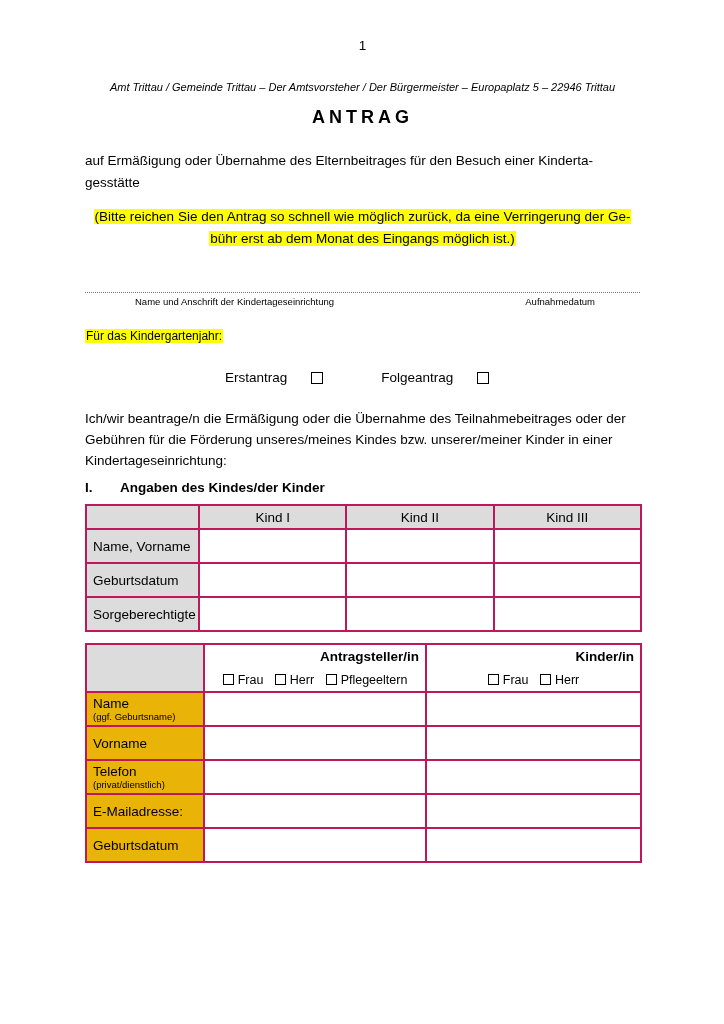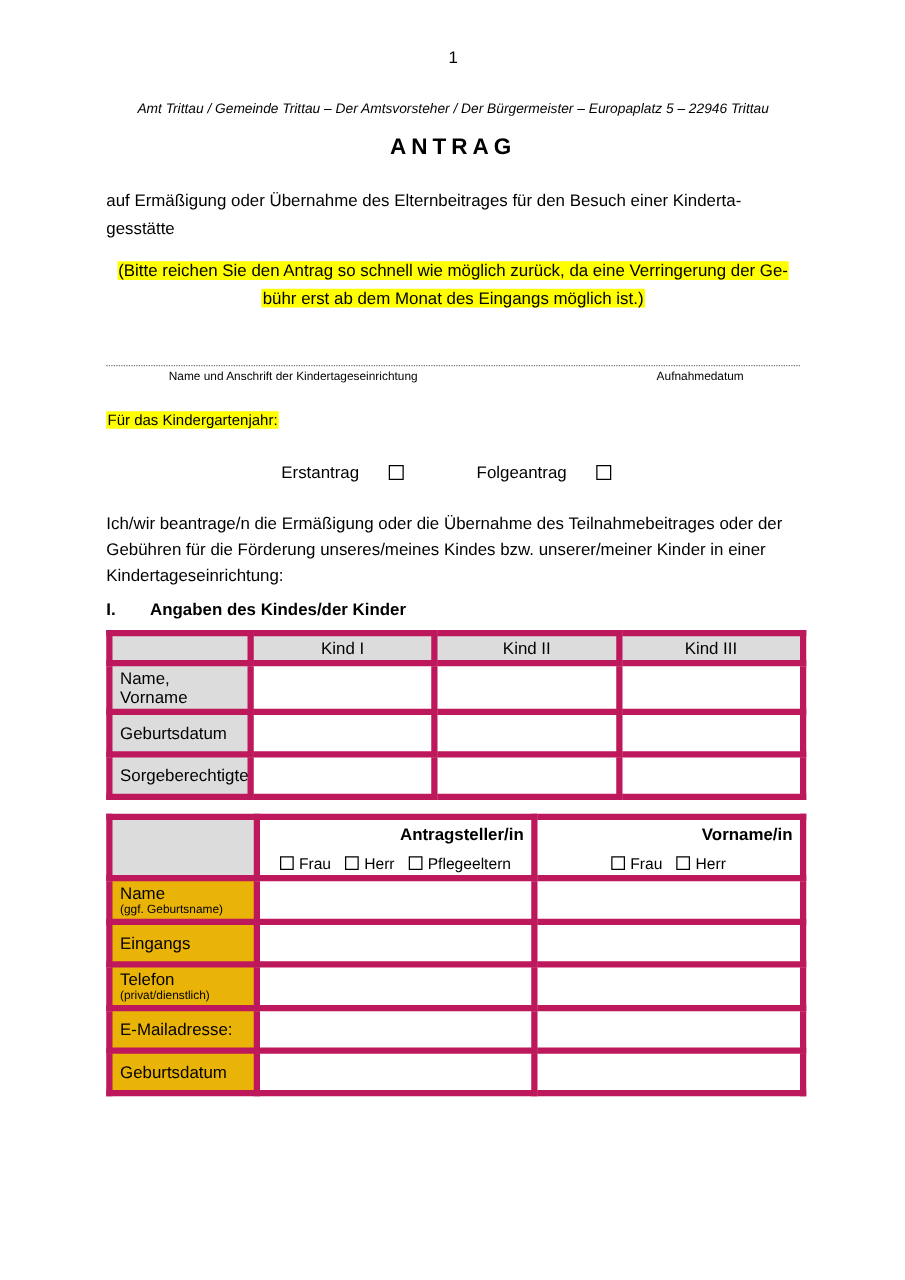--- a/index.html
+++ b/index.html
@@ -25,21 +25,21 @@
   .app-type{ margin-top:24px; font-size:13.5px; line-height:16px; padding-left:140px; display:flex; align-items:center; }
   .cb{ display:inline-block; width:12px; height:12px; border:1px solid #000; background:#fff; box-sizing:border-box; vertical-align:-1px; }
   .app-type .cb{ margin-left:24px; }
   .gap-big{ width:58px; }
   .intro{ margin:22px 0 0 0; font-size:13.5px; line-height:21px; }
   .sec-heading{ font-weight:bold; font-size:13.5px; line-height:17px; display:flex; }
   .sec-heading .numeral{ width:35px; flex:0 0 35px; }
   .sec1{ margin-top:8px; }
   .sec2{ margin-top:28px; }
   table{ border-collapse:collapse; table-layout:fixed; }
-  td,th{ border:5px solid #be185d; font-size:13.5px; font-weight:normal; text-align:left; padding:2px 6px; vertical-align:middle; box-sizing:border-box; }
+  td,th{ border:2px solid #be185d; font-size:13.5px; font-weight:normal; text-align:left; padding:2px 6px; vertical-align:middle; box-sizing:border-box; }
   .t1{ margin-top:8px; width:555px; }
   .t1 col.c-lbl{ width:113px; } .t1 col.c-k{ width:147.3px; }
   .t1 .hdr td{ background:#dcdcdc; text-align:center; height:24px; padding:1px 4px; }
   .t1 .lbl{ background:#dcdcdc; }
   .t1 .data-row td{ height:34px; }
   .t2{ margin-top:11px; width:555px; }
   .t2 col.c-lbl{ width:118px; } .t2 col.c-a{ width:222px; } .t2 col.c-p{ width:215px; }
   .t2 .hdr td{ height:48px; text-align:center; vertical-align:top; padding-top:4px; }
   .t2 .hdr .corner{ background:#dcdcdc; }
   .t2 .hdr .col-title{ font-weight:bold;text-align:right; }
@@ -147,37 +147,37 @@
       <td class="corner"></td>
       <td>
         <div class="col-title">Antragsteller/in</div>
         <div class="opts">
           <span class="cb"></span><span>Frau</span>
           <span class="cb"></span><span>Herr</span>
           <span class="cb"></span><span>Pflegeeltern</span>
         </div>
       </td>
       <td>
-        <div class="col-title">Vorname/in</div>
+        <div class="col-title">Kinder/in</div>
         <div class="opts">
           <span class="cb"></span><span>Frau</span>
           <span class="cb"></span><span>Herr</span>
         </div>
       </td>
     </tr>
     <tr class="data-row">
       <td class="lbl">
         <div>Name</div>
         <div class="cell-note">(ggf. Geburtsname)</div>
       </td>
       <td></td>
       <td></td>
     </tr>
     <tr class="data-row">
-      <td class="lbl">Eingangs</td>
+      <td class="lbl">Vorname</td>
       <td></td>
       <td></td>
     </tr>
     <tr class="data-row">
       <td class="lbl">
         <div>Telefon</div>
         <div class="cell-note">(privat/dienstlich)</div>
       </td>
       <td></td>
       <td></td>

